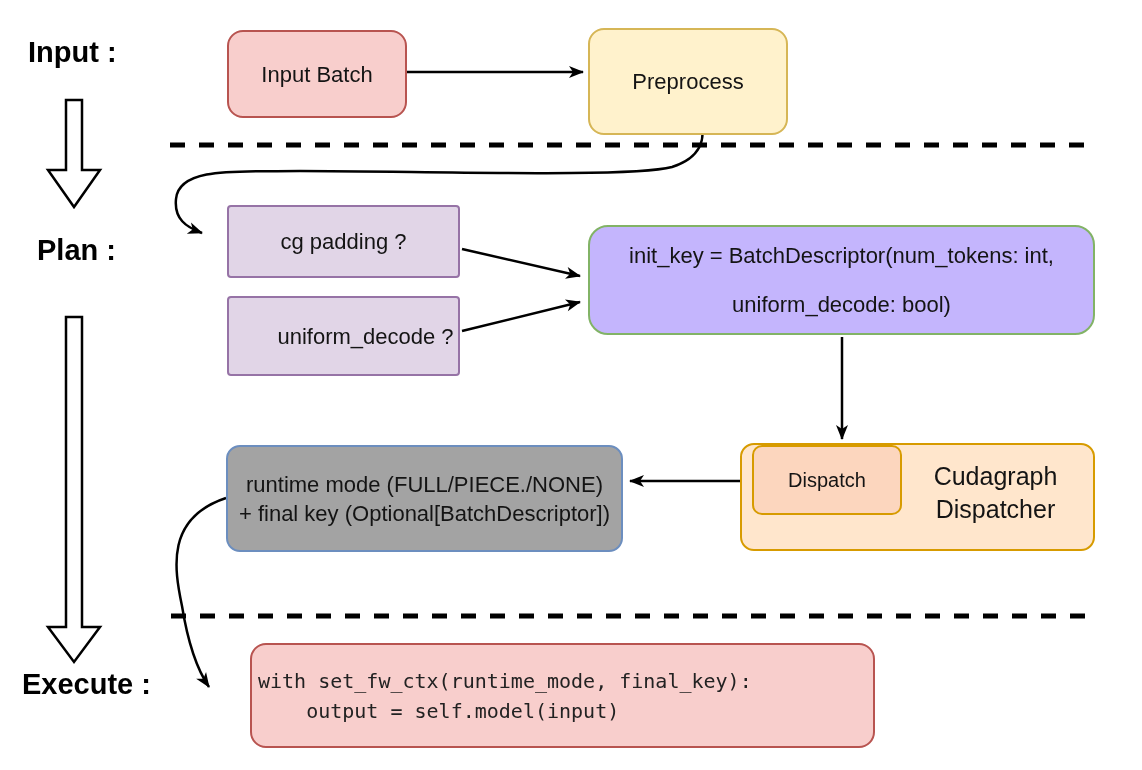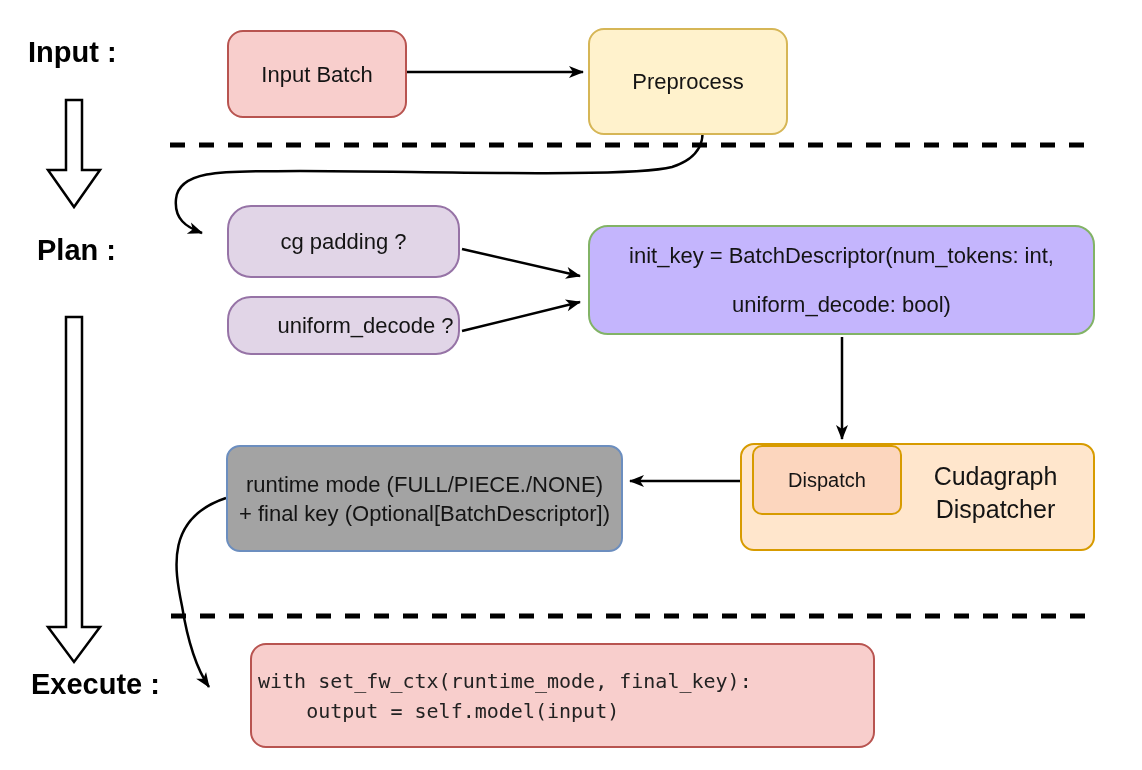--- a/index.html
+++ b/index.html
@@ -26,21 +26,21 @@
     align-items:center;
     justify-content:center;
     text-align:center;
     color:#141414;
     font-size:22px;
     line-height:29px;
   }
   .box span{display:block;}
   .red   {background:#f8cecc;border-color:#b85450;border-radius:16px;}
   .yellow{background:#fff2cc;border-color:#d6b656;border-radius:16px;}
-  .purple{background:#e1d5e7;border-color:#9673a6;border-radius:24px;align-items:center;}
+  .purple{background:#e1d5e7;border-color:#9673a6;border-radius:4px;align-items:center;}
   .green {background:#c4b5fd;border-color:#82b366;border-radius:20px;gap:20px;}
   .blue  {background:#a3a3a3;border-color:#6c8ebf;border-radius:14px;}
   .orange{background:#ffe6cc;border-color:#d79b00;border-radius:14px;}
   .dispatch-inner{background:#fcd6be;border-color:#d79b00;border-radius:10px;font-size:20px;}
   .cuda-label{
     position:absolute;
     left:893px;top:460px;width:205px;
     text-align:center;
     font-size:25px;line-height:33px;
     color:#141414;
@@ -84,33 +84,33 @@
 
     <path d="M700 118 C707 140 700 158 672 167 C630 178 420 171 300 171 C240 172 179 166 176 199 C174 219 186 227 202 233" stroke="#000" stroke-width="2.5" fill="none" marker-end="url(#ah)"></path>
     <path d="M226 498 C166 518 174 568 182 606 C187 637 196 668 209 687" stroke="#000" stroke-width="2.5" fill="none" marker-end="url(#ah)"></path>
 
     <polygon points="66,100 82,100 82,170 100,170 74,207 48,170 66,170" fill="#fff" stroke="#000" stroke-width="2.5"></polygon>
     <polygon points="66,317 82,317 82,627 100,627 74,662 48,627 66,627" fill="#fff" stroke="#000" stroke-width="2.5"></polygon>
   </svg>
 
   <div class="stage-label" style="left:28px;top:36px;">Input :</div>
   <div class="stage-label" style="left:37px;top:234px;">Plan :</div>
-  <div class="stage-label" style="left:22px;top:668px;margin-left:9px;">Execute :</div>
+  <div class="stage-label" style="left:22px;top:668px;">Execute :</div>
 
   <div class="box red" style="left:227px;top:30px;width:180px;height:88px;">
     <span>Input Batch</span>
   </div>
   <div class="box yellow" style="left:588px;top:28px;width:200px;height:107px;">
     <span>Preprocess</span>
   </div>
 
   <div class="box purple" style="left:227px;top:205px;width:233px;height:73px;">
     <span>cg padding ?</span>
   </div>
-  <div class="box purple" style="left:227px;top:296px;width:233px;height:59px;padding-left:44px;">
+  <div class="box purple" style="left:227px;top:296px;width:233px;height:80px;padding-left:44px;">
     <span>uniform_decode ?</span>
   </div>
   <div class="box green" style="left:588px;top:225px;width:507px;height:110px;">
     <span>init_key = BatchDescriptor(num_tokens: int,</span>
     <span>uniform_decode: bool)</span>
   </div>
 
   <div class="box orange" style="left:740px;top:443px;width:355px;height:108px;"></div>
   <div class="box dispatch-inner" style="left:752px;top:445px;width:150px;height:70px;">
     <span>Dispatch</span>

